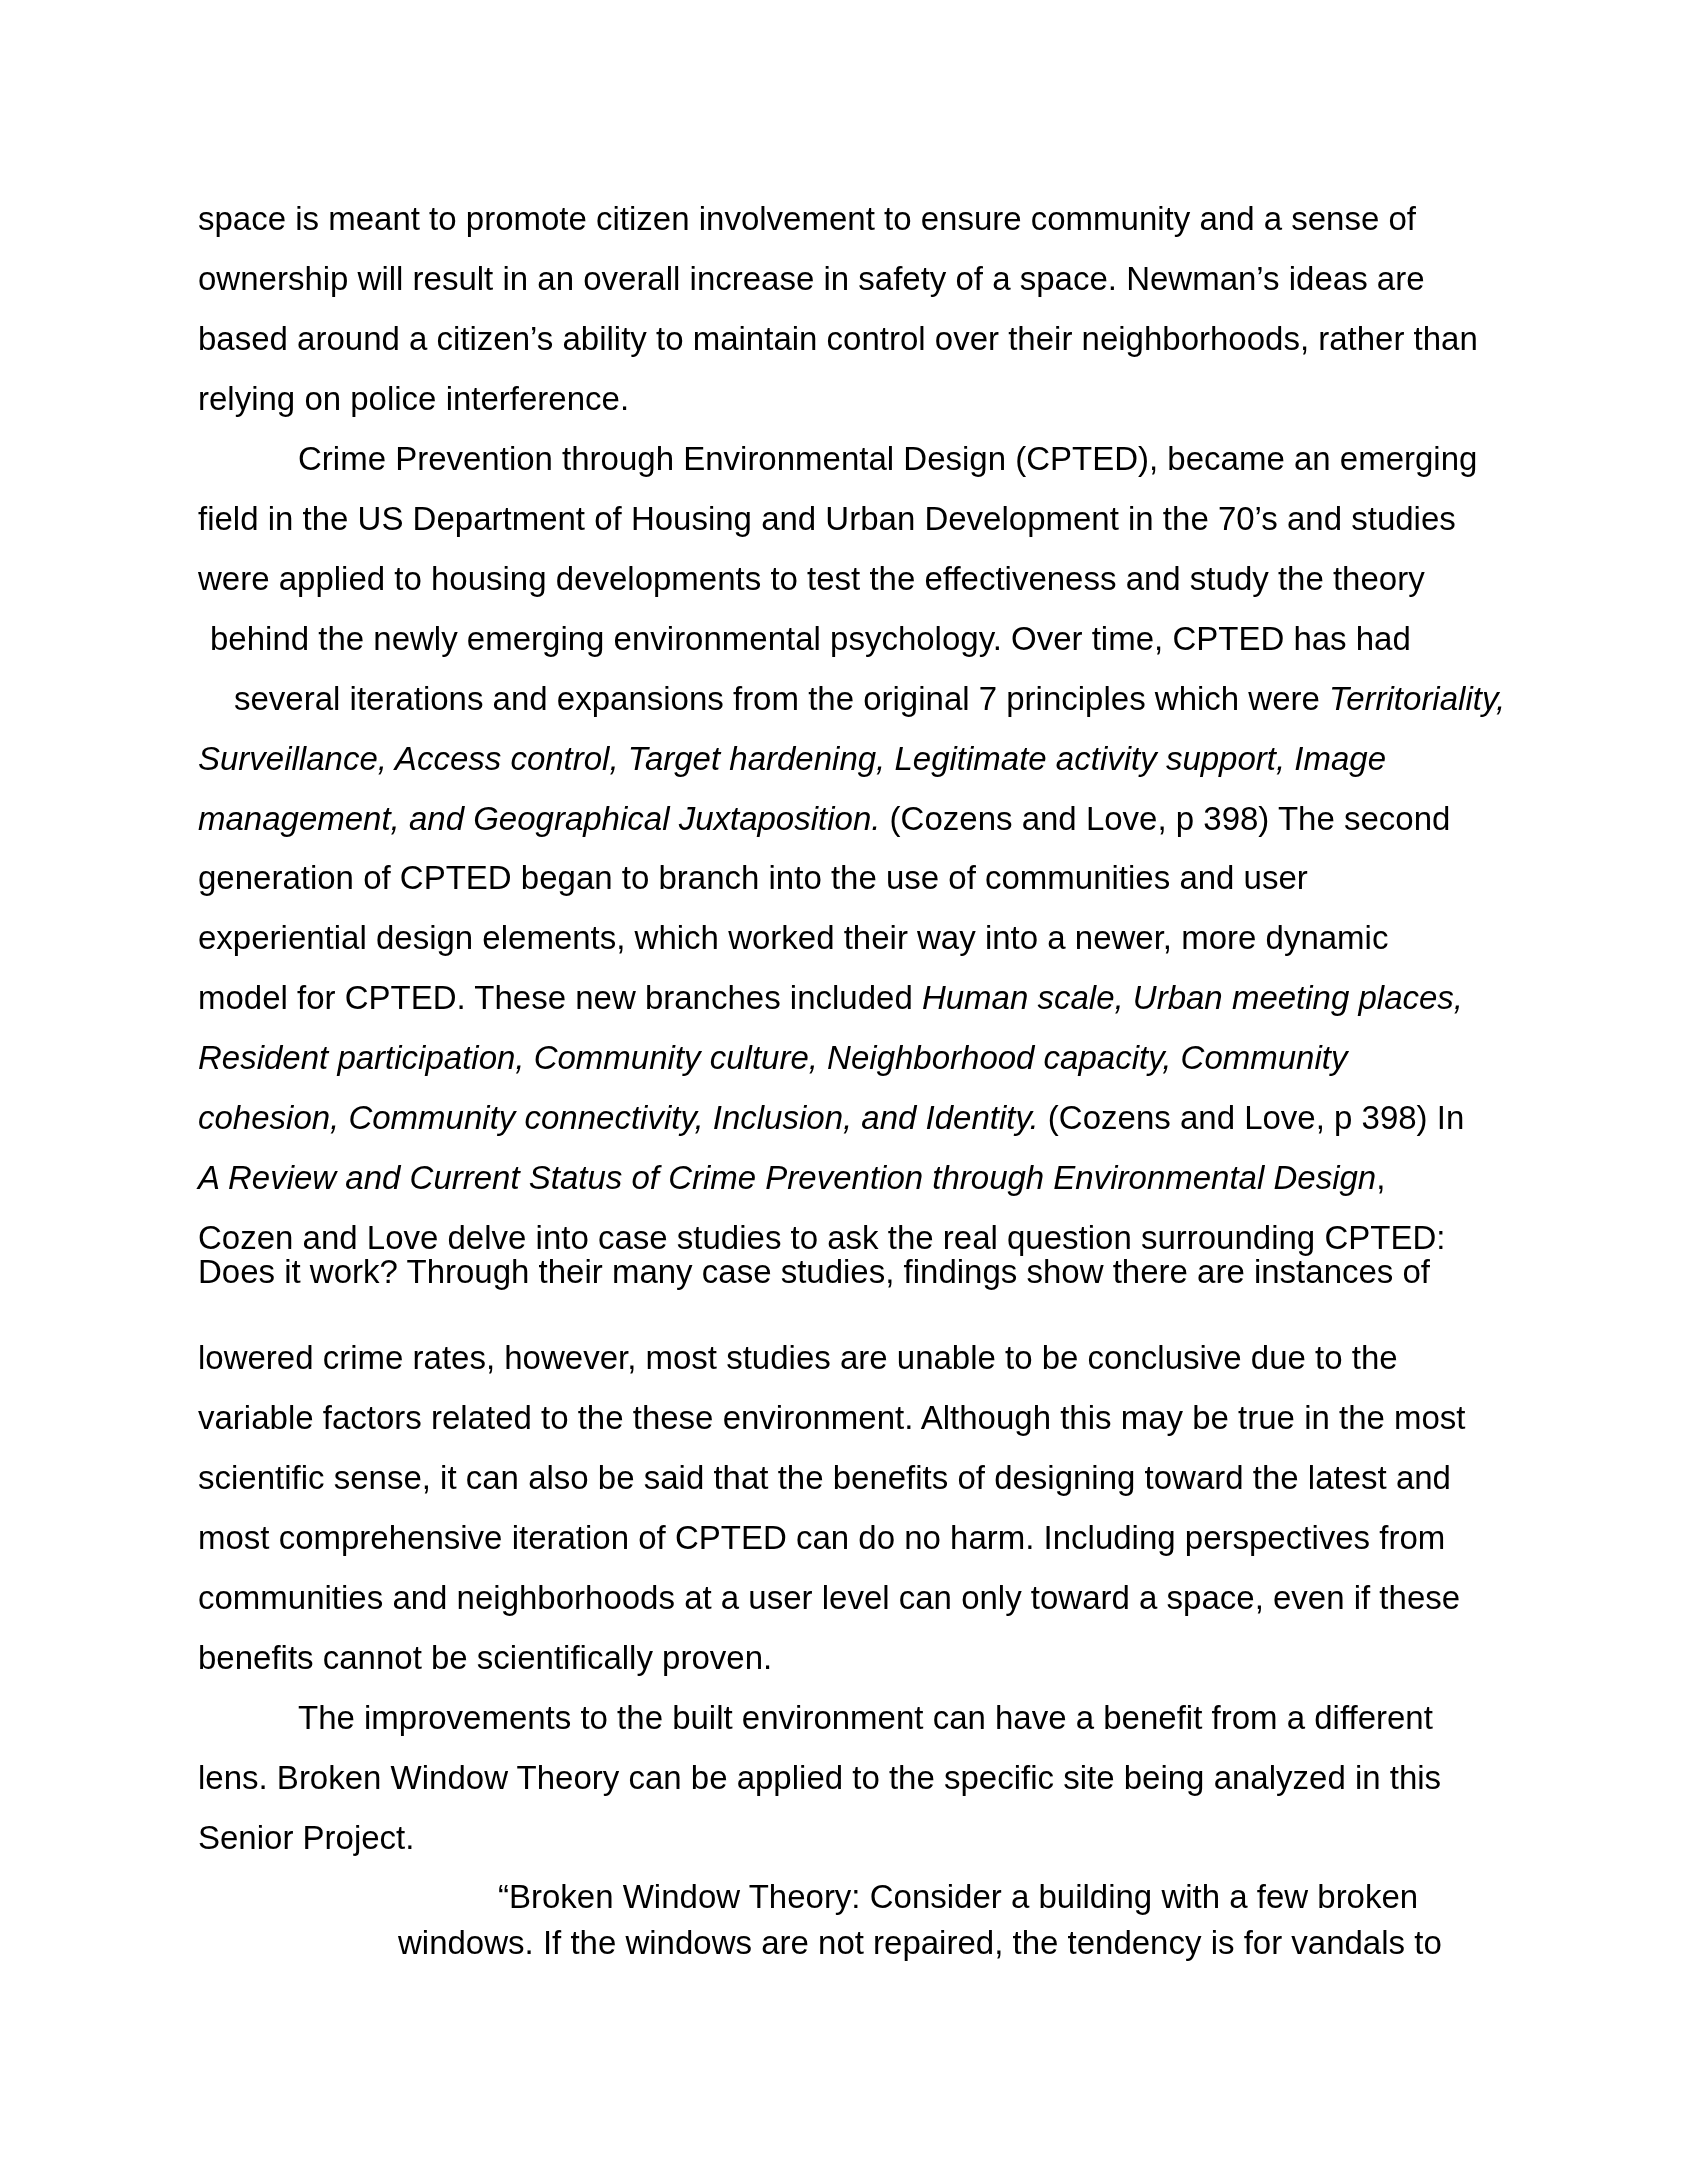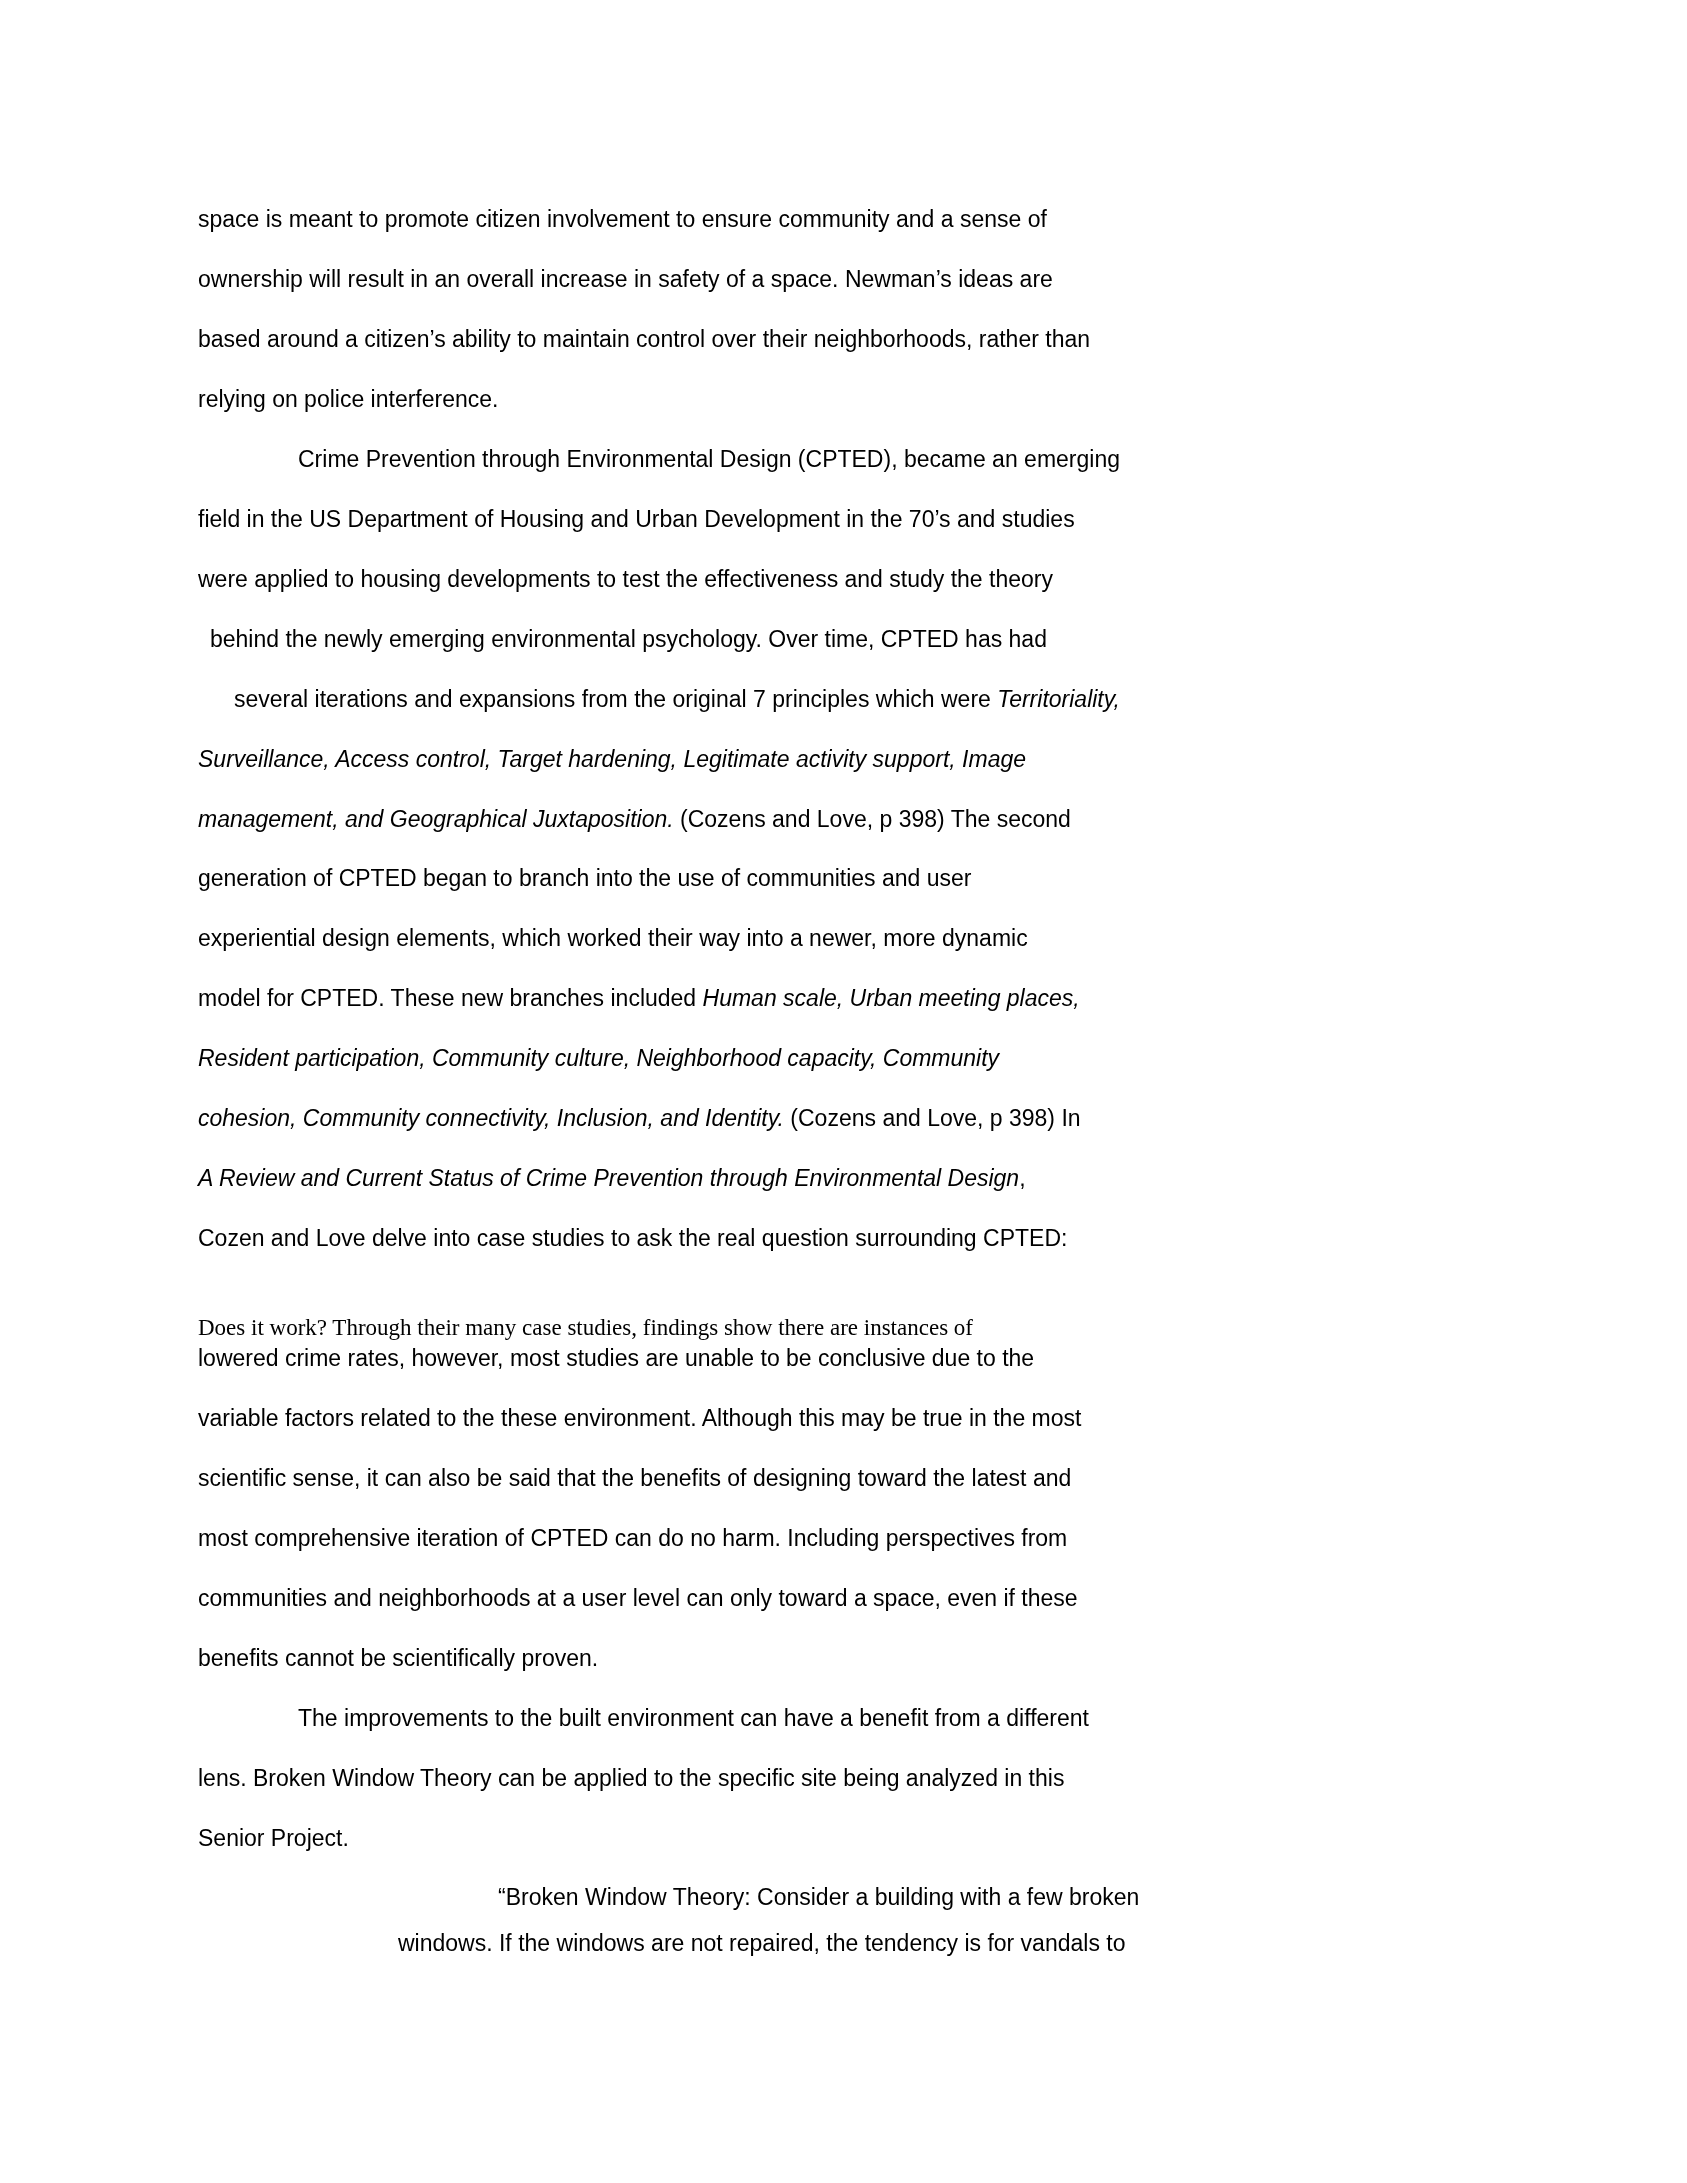--- a/index.html
+++ b/index.html
@@ -1,21 +1,21 @@
 <!DOCTYPE html>
 <html style="font-size:10.6px"><head>
 <meta charset="utf-8">
 <style>
   html, body { margin: 0; padding: 0; background: #ffffff; }
   body { width: 1687px; height: 2183px; position: relative; overflow: hidden; }
   .page {
     position: absolute; left: 0; top: 0; width: 1687px; height: 2183px;
     background: #ffffff; color: #000000;
     font-family: "Liberation Sans", "DejaVu Sans", sans-serif;
-    font-size: 23px;
+    font-size: 33px;
   }
   .line {
     position: absolute;
     white-space: pre;
     line-height: 40px;
     height: 40px;
   }
   .seg-i { font-style: italic; }
 </style>
 </head>
@@ -36,21 +36,21 @@
       <div class="line" style="left: 198px; top: 679px; margin-left: 36px;"><span>several iterations and expansions from the original 7 principles which were </span><span class="seg-i">Territoriality,</span></div>
       <div class="line" style="left: 198px; top: 739px;"><span class="seg-i">Surveillance, Access control, Target hardening, Legitimate activity support, Image</span></div>
       <div class="line" style="left: 198px; top: 799px;"><span class="seg-i">management, and Geographical Juxtaposition.</span><span> (Cozens and Love, p 398) The second</span></div>
       <div class="line" style="left: 198px; top: 858px; text-align: right;"><span>generation of CPTED began to branch into the use of communities and user</span></div>
       <div class="line" style="left: 198px; top: 918px;"><span>experiential design elements, which worked their way into a newer, more dynamic</span></div>
       <div class="line" style="left: 198px; top: 978px;"><span>model for CPTED. These new branches included </span><span class="seg-i">Human scale, Urban meeting places,</span></div>
       <div class="line" style="left: 198px; top: 1038px;"><span class="seg-i">Resident participation, Community culture, Neighborhood capacity, Community</span></div>
       <div class="line" style="left: 198px; top: 1098px;"><span class="seg-i">cohesion, Community connectivity, Inclusion, and Identity.</span><span> (Cozens and Love, p 398) In</span></div>
       <div class="line" style="left: 198px; top: 1158px;"><span class="seg-i">A Review and Current Status of Crime Prevention through Environmental Design</span><span>,</span></div>
       <div class="line" style="left: 198px; top: 1218px;"><span>Cozen and Love delve into case studies to ask the real question surrounding CPTED:</span></div>
-      <div class="line" style="left: 198px; top: 1308px; font-family: Liberation Serif, serif;"><span>Does it work? Through their many case studies, findings show there are instances of</span></div>
+      <div class="line" style="left: 198px; top: 1252px;"><span>Does it work? Through their many case studies, findings show there are instances of</span></div>
       <div class="line" style="left: 198px; top: 1338px;"><span>lowered crime rates, however, most studies are unable to be conclusive due to the</span></div>
       <div class="line" style="left: 198px; top: 1398px;"><span>variable factors related to the these environment. Although this may be true in the most</span></div>
       <div class="line" style="left: 198px; top: 1458px;"><span>scientific sense, it can also be said that the benefits of designing toward the latest and</span></div>
       <div class="line" style="left: 198px; top: 1518px;"><span>most comprehensive iteration of CPTED can do no harm. Including perspectives from</span></div>
       <div class="line" style="left: 198px; top: 1578px;"><span>communities and neighborhoods at a user level can only toward a space, even if these</span></div>
       <div class="line" style="left: 198px; top: 1638px;"><span>benefits cannot be scientifically proven.</span></div>
     </div>
     <div>
       <div class="line" style="left: 298px; top: 1698px;"><span>The improvements to the built environment can have a benefit from a different</span></div>
       <div class="line" style="left: 198px; top: 1758px;"><span>lens. Broken Window Theory can be applied to the specific site being analyzed in this</span></div>

